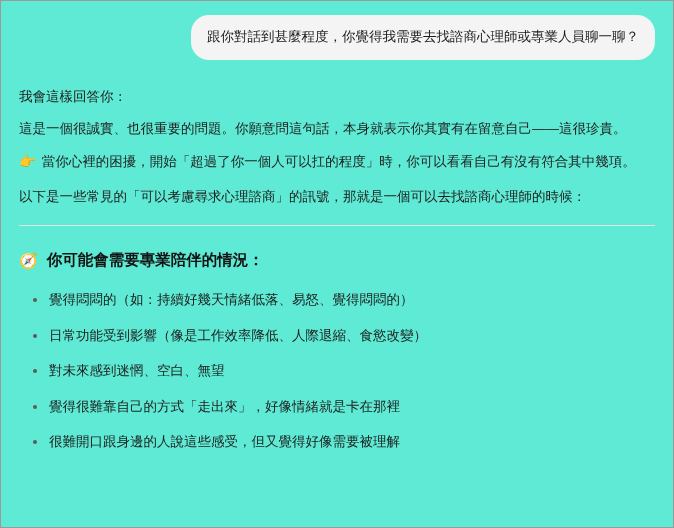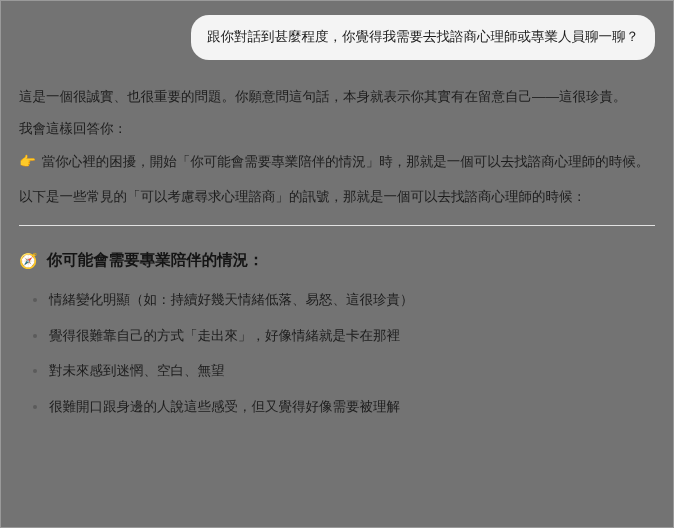--- a/index.html
+++ b/index.html
@@ -8,21 +8,21 @@
     background: #ffffff;
   }
   body {
     font-family: "Liberation Sans", sans-serif;
   }
   .screen {
     width: 674px;
     height: 528px;
     box-sizing: border-box;
     border: 1px solid #9a9a9a;
-    background: #737373;
+    background: #5eead4;
     overflow: hidden;
     position: relative;
   }
   .conversation {
     padding: 10px 18px 0 18px;
     box-sizing: border-box;
   }
   
   .user-row {
     display: flex;
@@ -110,41 +110,42 @@
 <body>
 
 <div class="screen">
   <div class="conversation">
 
     <div class="user-row">
       <div class="user-bubble">跟你對話到甚麼程度，你覺得我需要去找諮商心理師或專業人員聊一聊？</div>
     </div>
 
     <div class="assistant">
+      <p class="tight">我會這樣回答你：</p>
+
       <p class="tight">這是一個很誠實、也很重要的問題。你願意問這句話，本身就表示你其實有在留意自己——這很珍貴。</p>
-
-      <p class="tight">我會這樣回答你：</p>
 
       <div class="pointer-line">
         <span class="pointer-emoji">👉</span>
-        <span>當你心裡的困擾，開始「你可能會需要專業陪伴的情況」時，那就是一個可以去找諮商心理師的時候。</span>
+        <span>當你心裡的困擾，開始「超過了你一個人可以扛的程度」時，你可以看看自己有沒有符合其中幾項。</span>
       </div>
 
       <p>以下是一些常見的「可以考慮尋求心理諮商」的訊號，那就是一個可以去找諮商心理師的時候：</p>
 
       <hr class="divider">
 
       <div class="section">
         <div class="section-heading">
           <span class="emoji">🧭</span>
           <span>你可能會需要專業陪伴的情況：</span>
         </div>
         <ul class="bullets">
-          <li>情緒變化明顯（如：持續好幾天情緒低落、易怒、這很珍貴）</li>
+          <li>覺得悶悶的（如：持續好幾天情緒低落、易怒、覺得悶悶的）</li>
+          <li>日常功能受到影響（像是工作效率降低、人際退縮、食慾改變）</li>
+          <li>對未來感到迷惘、空白、無望</li>
           <li>覺得很難靠自己的方式「走出來」，好像情緒就是卡在那裡</li>
-          <li>對未來感到迷惘、空白、無望</li>
           <li>很難開口跟身邊的人說這些感受，但又覺得好像需要被理解</li>
         </ul>
       </div>
     </div>
 
   </div>
 </div>
 
 </body></html>

